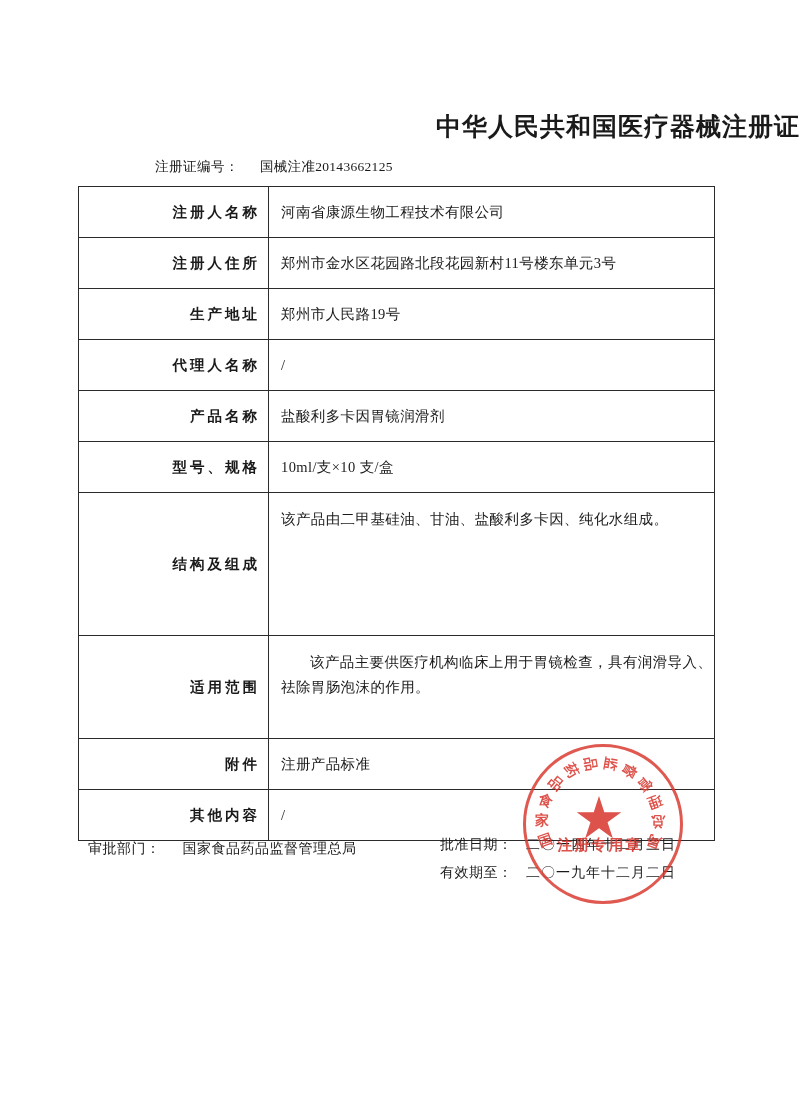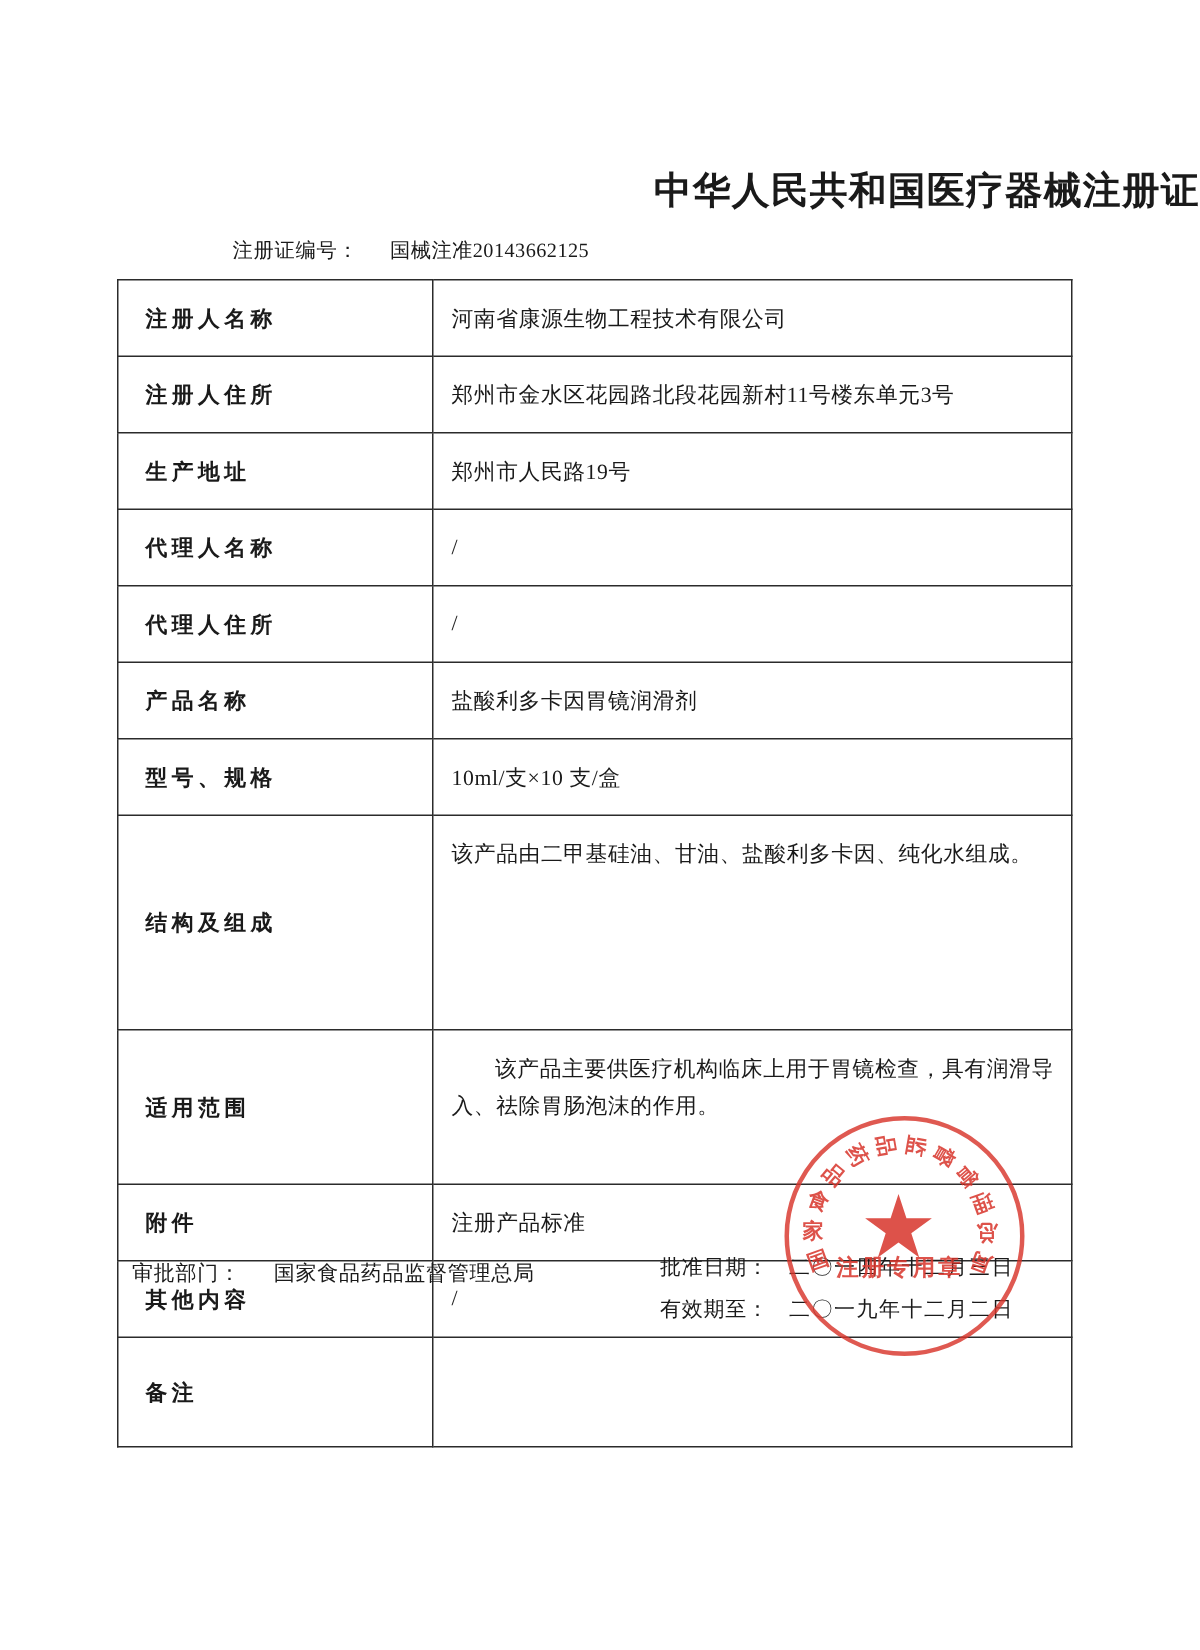--- a/index.html
+++ b/index.html
@@ -53,25 +53,25 @@
     border-collapse: collapse;
     table-layout: fixed;
   }
   table.main td {
     border: 1px solid #2b2b2b;
     font-size: 14.5px;
     vertical-align: middle;
   }
   td.lbl {
     width: 173px;
-    text-align: left;
+    text-align: right;
     font-weight: bold;
     font-family: "Liberation Sans", "DejaVu Sans", sans-serif;
     letter-spacing: 3px;
-    padding: 6px 18px;
+    padding: 6px 8px;
   }
   td.val {
     padding: 6px 0 6px 12px;
     letter-spacing: 0.4px;
   }
   td.val.tall {
     vertical-align: top;
     padding-top: 14px;
     line-height: 1.7;
   }
@@ -199,24 +199,20 @@
       </tr>
       <tr class="r1">
         <td class="lbl">生产地址</td>
         <td class="val">郑州市人民路19号</td>
       </tr>
       <tr class="r1">
         <td class="lbl">代理人名称</td>
         <td class="val">/</td>
       </tr>
       <tr class="r1">
-        <td class="lbl">代理人住所</td>
-        <td class="val">/</td>
-      </tr>
-      <tr class="r1">
         <td class="lbl">产品名称</td>
         <td class="val">盐酸利多卡因胃镜润滑剂</td>
       </tr>
       <tr class="r1">
         <td class="lbl">型号、规格</td>
         <td class="val">10ml/支×10 支/盒</td>
       </tr>
       <tr class="r-struct">
         <td class="lbl">结构及组成</td>
         <td class="val tall">
@@ -229,24 +225,20 @@
           <p>该产品主要供医疗机构临床上用于胃镜检查，具有润滑导入、祛除胃肠泡沫的作用。</p>
         </td>
       </tr>
       <tr class="r1">
         <td class="lbl">附件</td>
         <td class="val">注册产品标准</td>
       </tr>
       <tr class="r1">
         <td class="lbl">其他内容</td>
         <td class="val">/</td>
-      </tr>
-      <tr class="r-note">
-        <td class="lbl">备注</td>
-        <td class="val"></td>
       </tr>
     </tbody>
   </table>
 
   <div class="footer">
     <div class="footer-left">
       <span class="dept-label">审批部门：</span>
       <span>国家食品药品监督管理总局</span>
     </div>
     <div class="footer-right">

